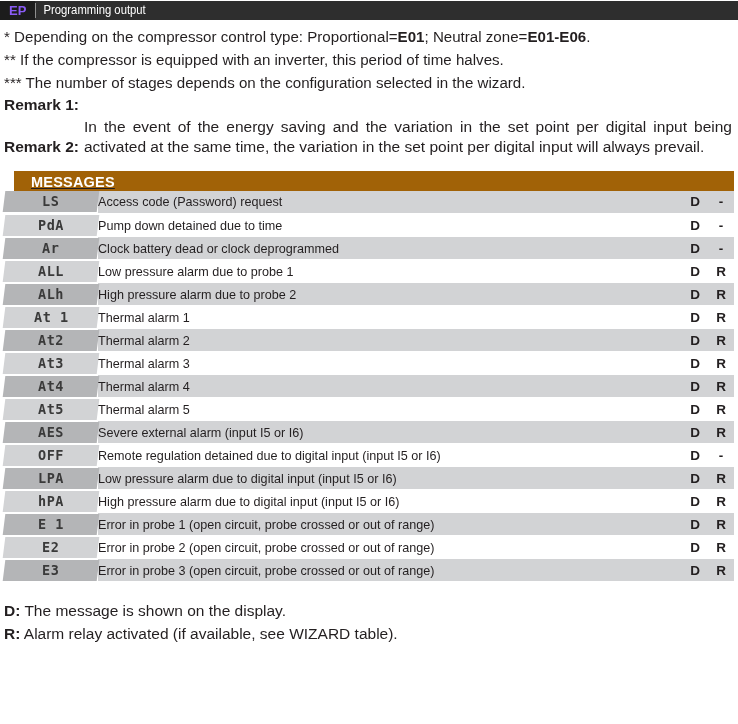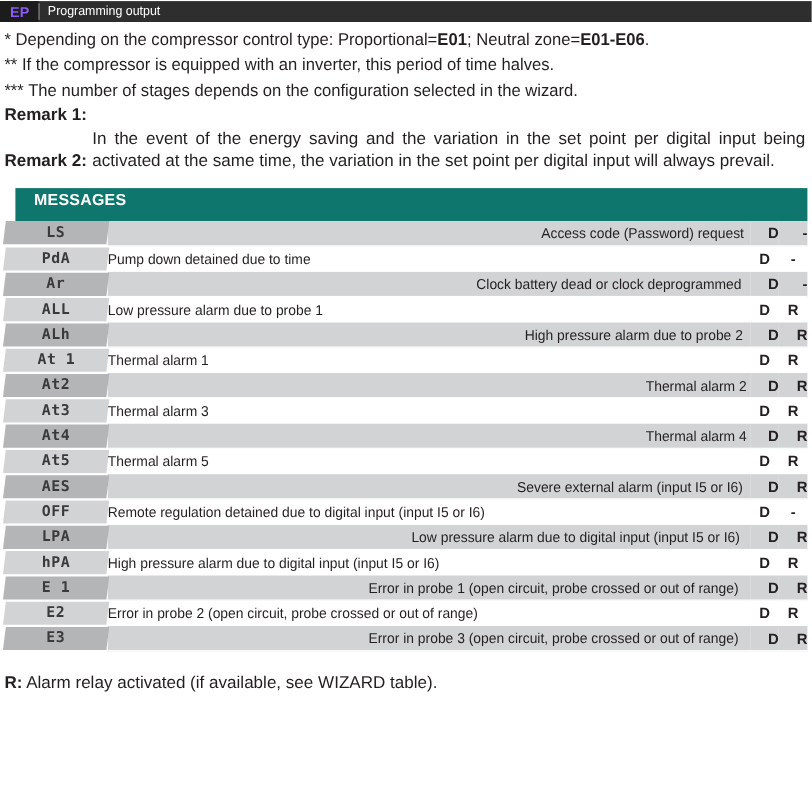--- a/index.html
+++ b/index.html
@@ -80,23 +80,24 @@
   }
   .remark .rk-body.indent2 { }
 
   
   .table-wrap {
     margin: 13px 0 0 0;
     padding: 0 4px 0 4px;
   }
   .msg-header {
     display: flex;
-    height: 30px;
-    background: #0f766e;
+    height: 20px;
+    background: #a16207;
     margin-left: 10px;
+    text-decoration: underline;
   }
   .msg-header .mh-text {
     color: #ffffff;
     font-weight: bold;
     font-size: 14.5px;
     line-height: 22px;
     padding-left: 17px;
     letter-spacing: .2px;
   }
 
@@ -112,21 +113,21 @@
     border-bottom: 1px solid #ffffff;
   }
 
   
   .c-code { width: 94px; }
   .c-desc { width: 584px; }
   .c-d    { width: 26px; }
   .c-r    { width: 26px; }
 
   
-  tr.odd  td.c-desc, tr.odd  td.c-d, tr.odd  td.c-r  { background: #d2d3d5; text-align: right; }
+  tr.odd  td.c-desc, tr.odd  td.c-d, tr.odd  td.c-r  { background: #d2d3d5; }
   tr.even td.c-desc, tr.even td.c-d, tr.even td.c-r  { background: #ffffff; }
   tr.odd  td.c-code .codebox { background: #b4b5b7; }
   tr.even td.c-code .codebox { background: #d2d3d5; }
 
   td.c-code { background: #ffffff; padding-left: 10px; }
   .codebox {
     height: 21px;
     line-height: 21px;
     text-align: center;
     font-family: "DejaVu Sans Mono", monospace;
@@ -343,14 +344,15 @@
           </td>
           <td class="c-desc"><span>Error in probe 3 (open circuit, probe crossed or out of range)</span></td>
           <td class="c-d">D</td>
           <td class="c-r">R</td>
         </tr>
       </tbody>
   </table>
 </div>
 
 <div class="legend">
+  <p><b>D:</b><span> The message is shown on the display.</span></p>
   <p><b>R:</b><span> Alarm relay activated (if available, see WIZARD table).</span></p>
 </div>
 
 </body></html>

